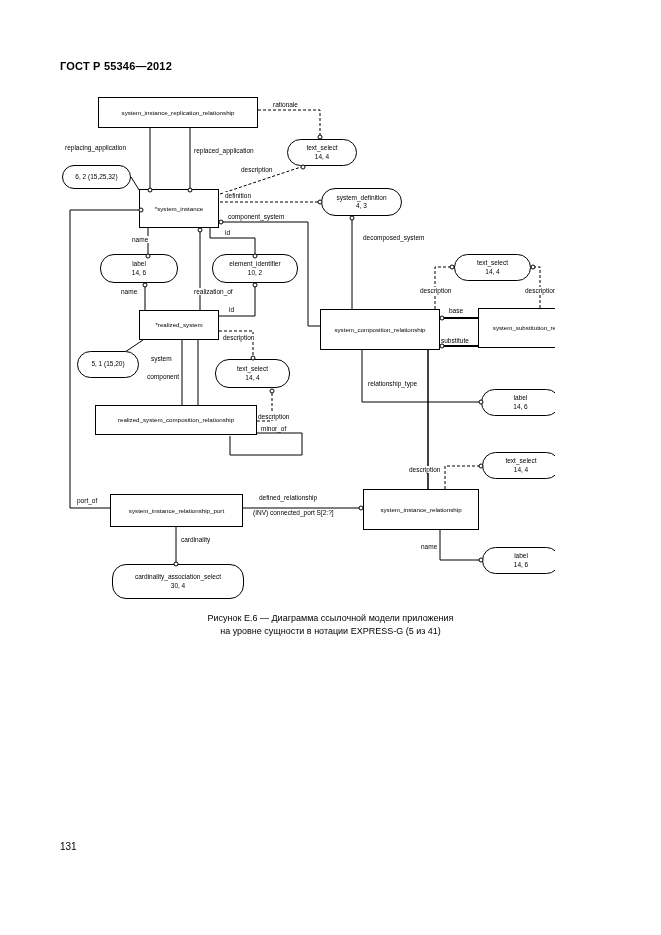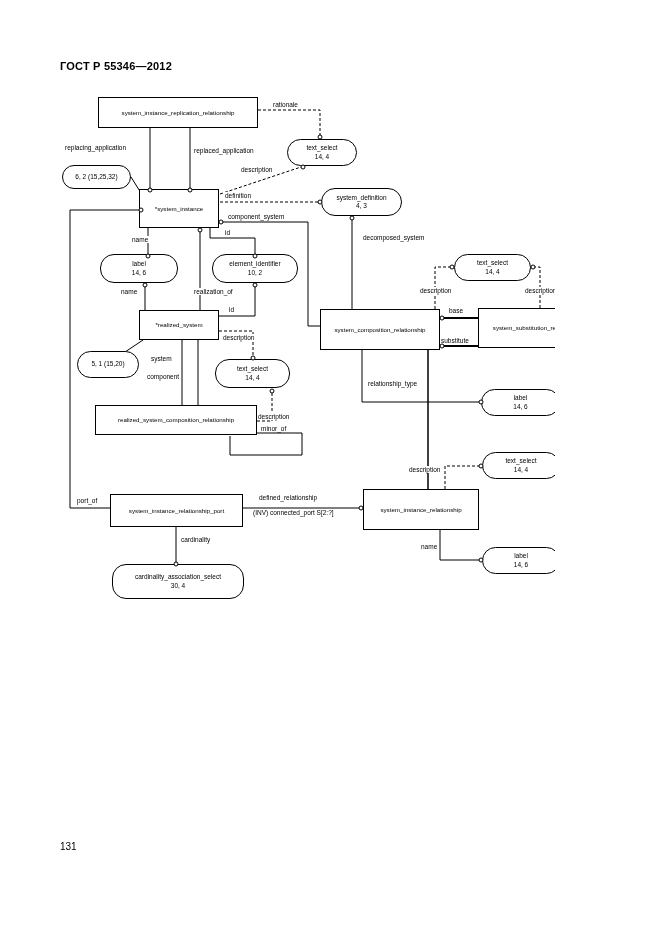--- a/index.html
+++ b/index.html
@@ -184,16 +184,20 @@
         <circle cx="176" cy="564" r="2"></circle>
       <circle cx="253" cy="358" r="2"></circle>
         <circle cx="272" cy="391" r="2"></circle>
       <circle cx="361" cy="508" r="2"></circle>
         <circle cx="141" cy="210" r="2"></circle>
       <circle cx="442" cy="318" r="2"></circle>
         <circle cx="442" cy="346" r="2"></circle>
     </g>
   </svg>
 
+  <div class="caption">
+    <div>Рисунок Е.6 — Диаграмма ссылочной модели приложения</div>
+    <div>на уровне сущности в нотации EXPRESS-G (5 из 41)</div>
+  </div>
 
   <div class="pageno">131</div>
 
 </div>
 
 </body></html>

